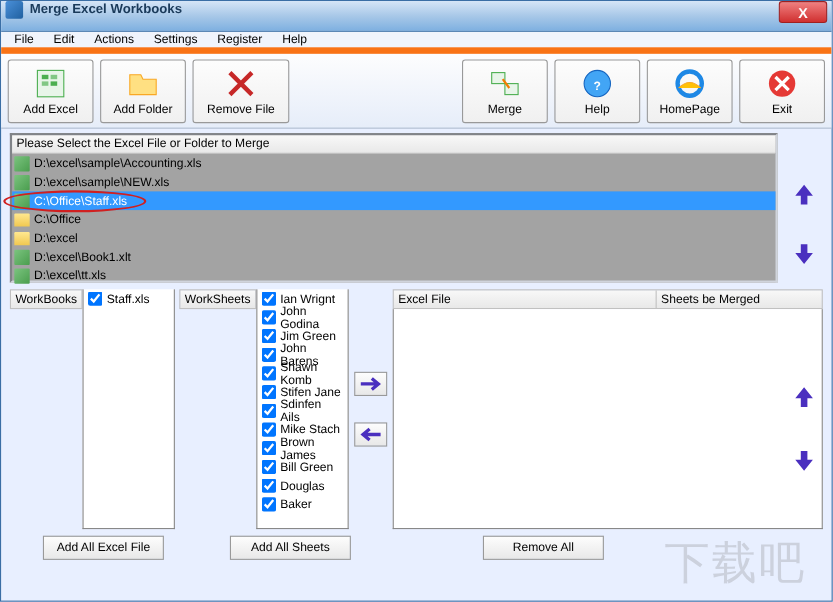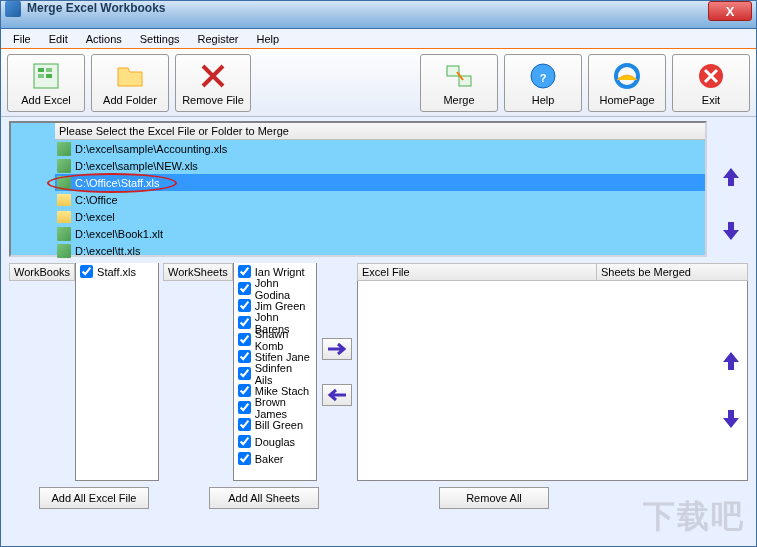--- a/index.html
+++ b/index.html
@@ -1,29 +1,29 @@
 <!DOCTYPE html>
 <html><head>
 <meta charset="utf-8">
 <style>
 * { box-sizing: border-box; margin: 0; padding: 0; font-family: Tahoma, Arial, sans-serif; font-size: 11px; }
 body { background: #e8efff; width: 757px; height: 547px; overflow: hidden; border: 1px solid #3a6ea5; }
 .titlebar { background: linear-gradient(to bottom, #d5e5f7 0%, #a8c8e8 50%, #7eb0e0 100%); height: 28px; display: flex; align-items: flex-start; padding: 0 4px; border-bottom: 1px solid #3a6ea5; }
 .titlebar .app-icon { width: 16px; height: 16px; background: linear-gradient(135deg, #4a90d9, #2060a0); border-radius: 2px; margin-right: 6px; }
 .titlebar .title { flex: 1; color: #1a3a5a; font-weight: bold; font-size: 12px; }
 .titlebar .close-btn { width: 44px; height: 20px; background: linear-gradient(to bottom, #f08080, #d03030); border: 1px solid #a02020; border-radius: 3px; color: white; display: flex; align-items: center; justify-content: center; font-weight: bold; font-size: 13px; cursor: pointer; }
-.menubar { background: #f0f4fc; height: 20px; display: flex; align-items: center; padding: 0 4px; gap: 2px; border-bottom: 1px solid #f97316; }
+.menubar { background: #f0f4fc; height: 20px; display: flex; align-items: center; padding: 0 4px; gap: 2px; border-bottom: 6px solid #f97316; }
 .menubar .menu-item { padding: 2px 8px; cursor: pointer; }
 .toolbar { background: linear-gradient(to bottom, #fdfdfe, #e6edf9); height: 68px; display: flex; align-items: center; padding: 4px 6px; gap: 6px; border-bottom: 1px solid #b0bccf; }
 .tool-btn { width: 78px; height: 58px; background: linear-gradient(to bottom, #fdfdfd, #f0f0f0); border: 1px solid #999; border-radius: 3px; display: flex; flex-direction: column; align-items: center; justify-content: center; cursor: pointer; gap: 2px; }
 .tool-btn .icon { width: 32px; height: 32px; display: flex; align-items: center; justify-content: center; }
 .tool-btn .lbl { font-size: 11px; }
 .spacer { flex: 1; }
 .content { padding: 4px 8px; }
-.panel { border: 2px inset #d0d4dc; background: #7dd3fc; padding-left: 44px; }
+.panel { border: 2px inset #d0d4dc; background: #a3a3a3; }
 .panel-header { background: linear-gradient(to bottom, #f8f8f8, #e8e8e8); border-bottom: 1px solid #c0c0c0; padding: 2px 4px; display: flex; }
 .file-list { height: 136px; }
 .file-row { height: 17px; display: flex; align-items: center; padding: 0 2px; gap: 4px; cursor: pointer; }
 .file-row.selected { background: #3399ff; color: white; }
 .xls-icon { width: 14px; height: 14px; background: linear-gradient(135deg, #7bc47f, #4a9d4e); border-radius: 1px; position: relative; flex-shrink: 0; }
 .folder-icon { width: 14px; height: 12px; background: linear-gradient(to bottom, #ffe890, #f0c850); border-radius: 1px 1px 0 0; flex-shrink: 0; }
 .red-circle { position: absolute; border: 2px solid #d02020; border-radius: 50%; width: 130px; height: 20px; top: -1px; left: -8px; pointer-events: none; z-index: 10; }
 .mid-row { display: flex; margin-top: 6px; gap: 4px; height: 218px; }
 .col { display: flex; }
 .col-header { background: linear-gradient(to bottom, #f8f8f8, #e8e8e8); border: 1px solid #c0c0c0; padding: 2px 4px; height: 18px; }
@@ -33,21 +33,21 @@
 .arrow-col { display: flex; flex-direction: column; justify-content: center; align-items: center; gap: 24px; width: 32px; }
 .arrow-btn { width: 30px; height: 22px; background: linear-gradient(to bottom, #fdfdfd, #e8e8e8); border: 1px solid #999; display: flex; align-items: center; justify-content: center; cursor: pointer; }
 .big-arrow { width: 24px; height: 24px; cursor: pointer; }
 .result-table { flex: 1; display: flex; flex-direction: column; }
 .result-header { display: flex; background: linear-gradient(to bottom, #f8f8f8, #e8e8e8); border: 1px solid #c0c0c0; height: 18px; }
 .result-header .cell1 { flex: 1; padding: 2px 4px; border-right: 1px solid #c0c0c0; }
 .result-header .cell2 { width: 150px; padding: 2px 4px; }
 .result-body { flex: 1; background: white; border: 1px solid #888; border-top: none; }
 .bottom-btns { display: flex; gap: 60px; margin-top: 6px; padding-left: 30px; }
 .action-btn { width: 110px; height: 22px; background: linear-gradient(to bottom, #fdfdfd, #e8e8e8); border: 1px solid #999; cursor: pointer; }
-.watermark { position: absolute; bottom: 8px; right: 12px; font-size: 32px; color: rgba(120,120,120,0.25); font-weight: bold; font-family: 'Microsoft YaHei', sans-serif; letter-spacing: 2px; }
+.watermark { position: absolute; bottom: 8px; right: 24px; font-size: 41px; color: rgba(120,120,120,0.25); font-weight: normal; font-family: 'Microsoft YaHei', sans-serif; letter-spacing: 2px; }
 .side-col1 { position: absolute; right: 14px; top: 164px; display: flex; flex-direction: column; gap: 30px; }
 .side-col2 { position: absolute; right: 14px; top: 348px; display: flex; flex-direction: column; gap: 34px; }
 </style>
 </head>
 <body>
 
 <div class="titlebar">
   <div class="app-icon"></div>
   <div class="title">Merge Excel Workbooks</div>
   <div class="close-btn">X</div>
@@ -76,21 +76,21 @@
     <div class="lbl">Add Excel</div>
   </div>
   <div class="tool-btn">
     <div class="icon">
         <svg width="32" height="32">
           <path d="M4 10 L4 26 L28 26 L28 12 L16 12 L14 8 L4 8 Z" fill="#ffe082" stroke="#f9a825"></path>
         </svg>
       </div>
     <div class="lbl">Add Folder</div>
   </div>
-  <div class="tool-btn" style="width:76px">
+  <div class="tool-btn" style="width:88px">
     <div class="icon">
         <svg width="32" height="32">
           <path d="M6 6 L26 26 M26 6 L6 26" stroke="#c62828" stroke-width="4"></path>
         </svg>
       </div>
     <div class="lbl">Remove File</div>
   </div>
   <div class="spacer"></div>
   <div class="tool-btn">
     <div class="icon">

